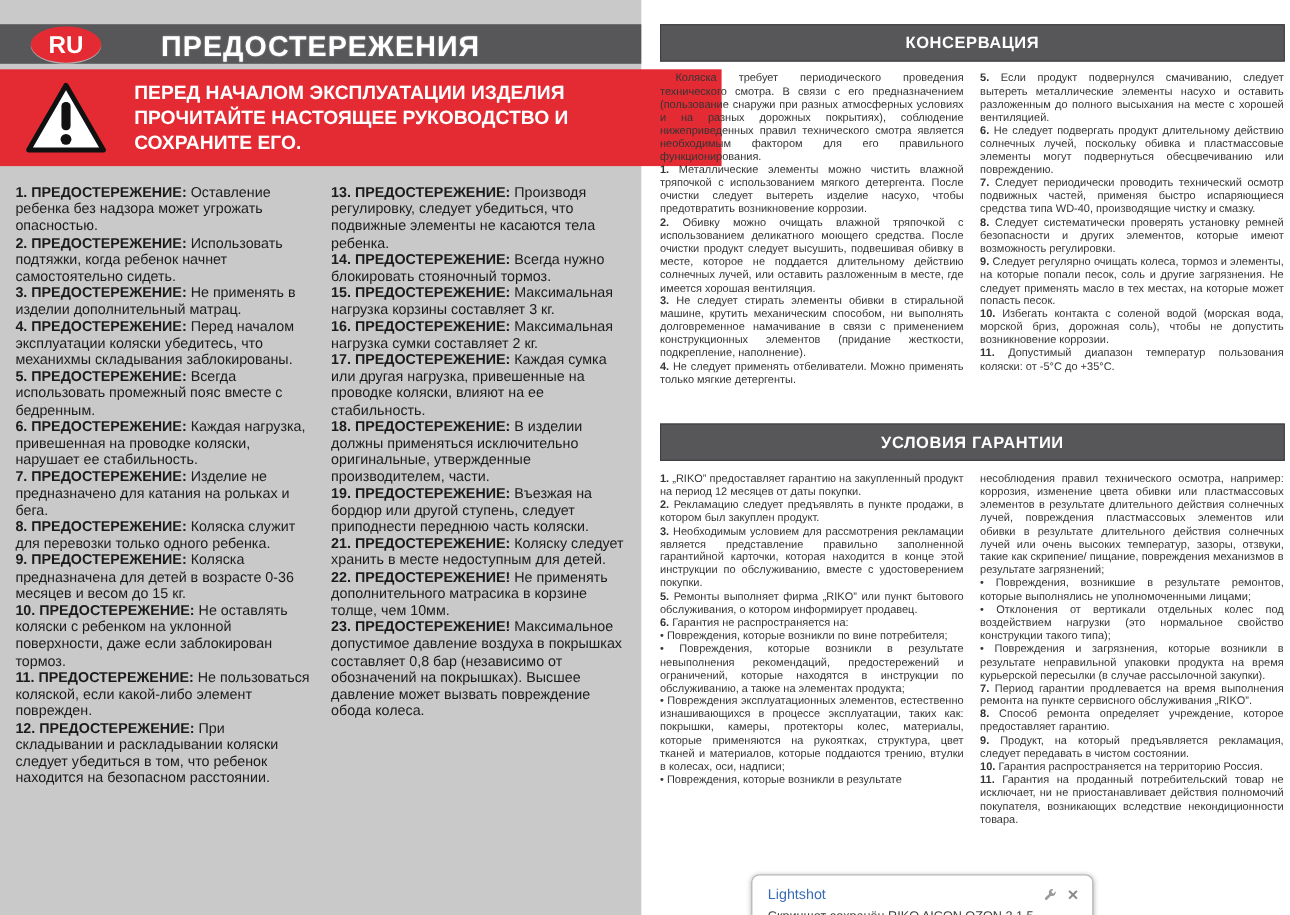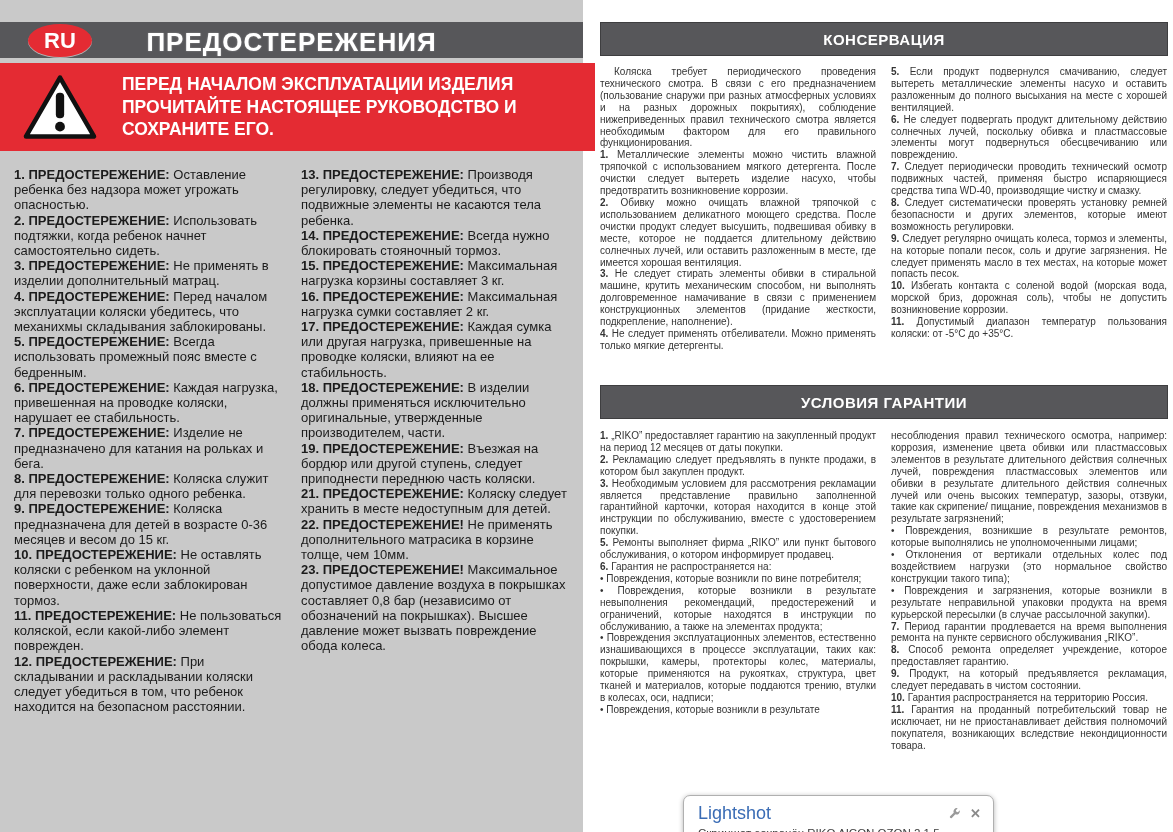--- a/index.html
+++ b/index.html
@@ -9,21 +9,21 @@
 
   
   .left-panel{position:absolute;left:0;top:0;width:583px;height:832px;background:#c9c9c9;}
   .left-band{position:absolute;left:0;top:22px;width:583px;height:36px;background:#57575a;
              display:flex;align-items:flex-end;justify-content:center;}
   .left-title{color:#fff;font-weight:bold;font-size:26px;letter-spacing:1px;
               text-shadow:0 0 2px rgba(255,255,255,.35);}
   .ru-badge{position:absolute;left:28px;top:24px;width:64px;height:33px;background:#e42b33;
             border-radius:50%;display:flex;align-items:center;justify-content:center;
             color:#fff;font-weight:bold;font-size:22px;box-shadow:0 1px 0 rgba(255,255,255,.55);}
-  .alert-banner{position:absolute;left:0;top:63px;width:595px;height:88px;background:#e42b33;
+  .alert-banner{position:absolute;left:0;top:63px;width:656px;height:88px;background:#e42b33;
                 display:flex;align-items:center;gap:24px;padding-left:22px;box-sizing:border-box;}
   .alert-text{color:#fff;font-weight:bold;font-size:17.5px;line-height:1.3;width:438px;}
   .tri-icon{flex:0 0 auto;width:76px;height:68px;}
 
   .warn-cols{position:absolute;left:14px;top:167px;width:558px;display:flex;gap:16px;}
   .warn-col{width:271px;font-size:13px;line-height:15.2px;color:#1b1b1b;}
   .warn-col p{margin:0;}
   .warn-col b{font-weight:bold;}
 
   
@@ -39,21 +39,21 @@
   .cols-warr{top:430px;}
   .doc-col{width:276px;font-size:10px;line-height:11.9px;color:#343434;text-align:justify;}
   .doc-col p{margin:0;}
   .doc-col b{font-weight:bold;}
   .doc-col p.ind{text-indent:14px;}
 
   
   .lightshot{position:absolute;left:683px;top:795px;width:311px;height:70px;background:#fff;
              border:1px solid #b0b0b0;border-radius:7px;box-shadow:0 1px 5px rgba(0,0,0,.3);
              padding:7px 14px;box-sizing:border-box;}
-  .ls-title{color:#3a6cb5;font-size:18px;line-height:20px;}
+  .ls-title{color:#3a6cb5;font-size:13px;line-height:20px;}
   .ls-msg{font-size:11.5px;color:#3c3c3c;margin-top:4px;white-space:nowrap;overflow:hidden;}
   .ls-icons{position:absolute;right:12px;top:11px;display:flex;gap:9px;align-items:center;}
   .ls-icon-btn{cursor:pointer;line-height:0;}
   .ls-close{color:#8a8a8a;font-size:13px;font-weight:bold;line-height:13px;}
 </style>
 </head>
 <body>
 
 <div class="page">
 

